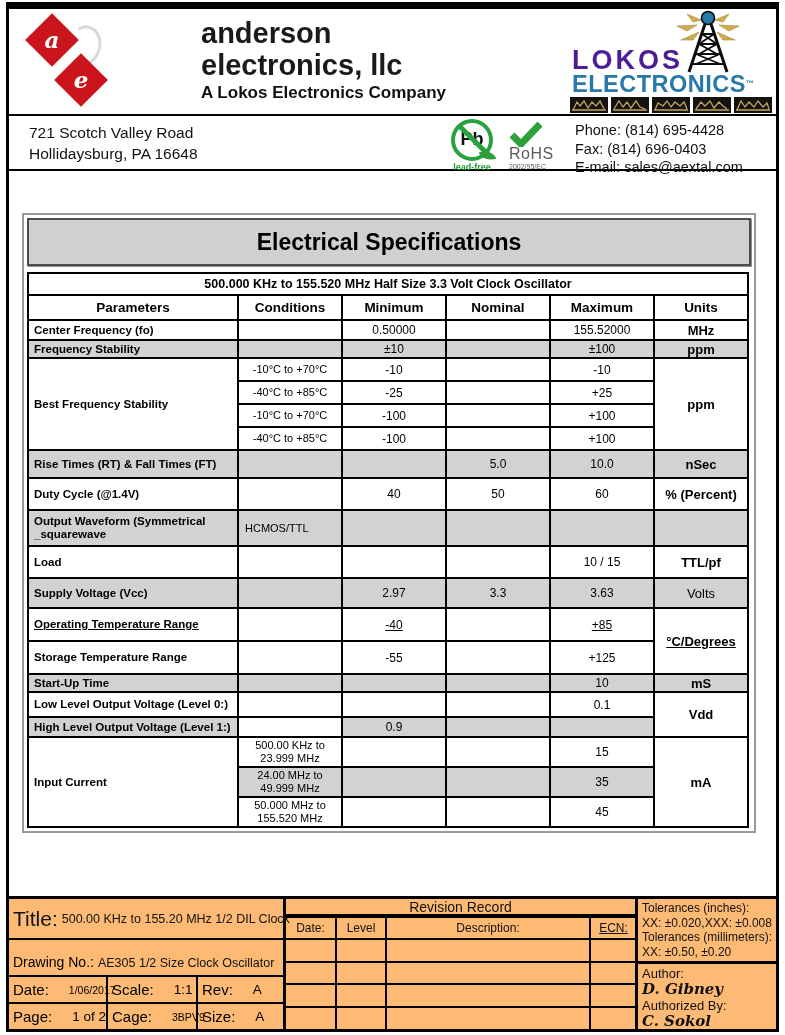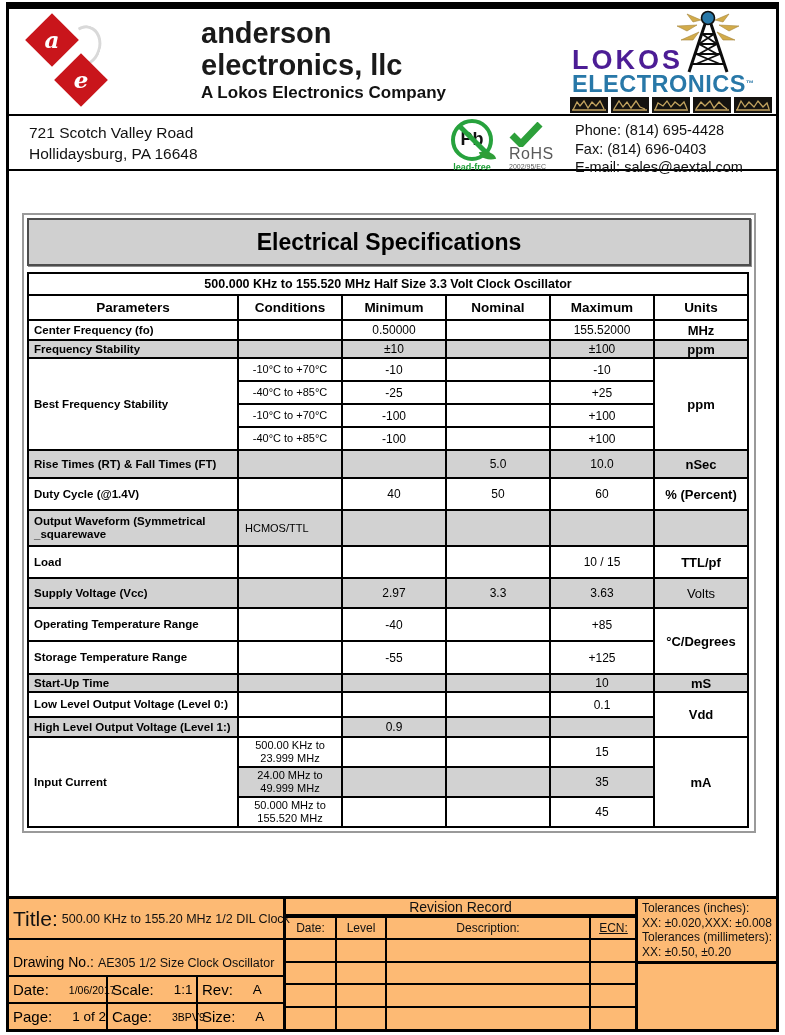--- a/index.html
+++ b/index.html
@@ -286,21 +286,21 @@
               <td class="u">TTL/pf</td>
             </tr>
             <tr style="height: 30px;">
               <td class="p gray">Supply Voltage (Vcc)</td>
               <td class="c gray"></td>
               <td class="v gray">2.97</td>
               <td class="v gray">3.3</td>
               <td class="v gray">3.63</td>
               <td class="u gray nb">Volts</td>
             </tr>
-            <tr style="height: 33px;">
+            <tr style="height: 33px; text-decoration: underline;">
               <td class="p">Operating Temperature Range</td>
               <td class="c"></td>
               <td class="v">-40</td>
               <td class="v"></td>
               <td class="v">+85</td>
               <td class="u" rowspan="2">°C/Degrees</td>
             </tr>
             <tr style="height: 33px;">
               <td class="p">Storage Temperature Range</td>
               <td class="c"></td>
@@ -442,17 +442,23 @@
         </table>
       </div>
 
       <div class="tb-right">
         <div class="tol-block">
           <div class="tol-line">Tolerances (inches):</div>
           <div class="tol-line">XX: ±0.020,XXX: ±0.008</div>
           <div class="tol-line">Tolerances (millimeters):</div>
           <div class="tol-line">XX: ±0.50, ±0.20</div>
         </div>
+        <div class="auth-block">
+          <div class="auth-lbl">Author:</div>
+          <div class="script">D. Gibney</div>
+          <div class="auth-lbl">Authorized By:</div>
+          <div class="script">C. Sokol</div>
+        </div>
       </div>
     </div>
 
   </div>
 </div>
 
 </body></html>

